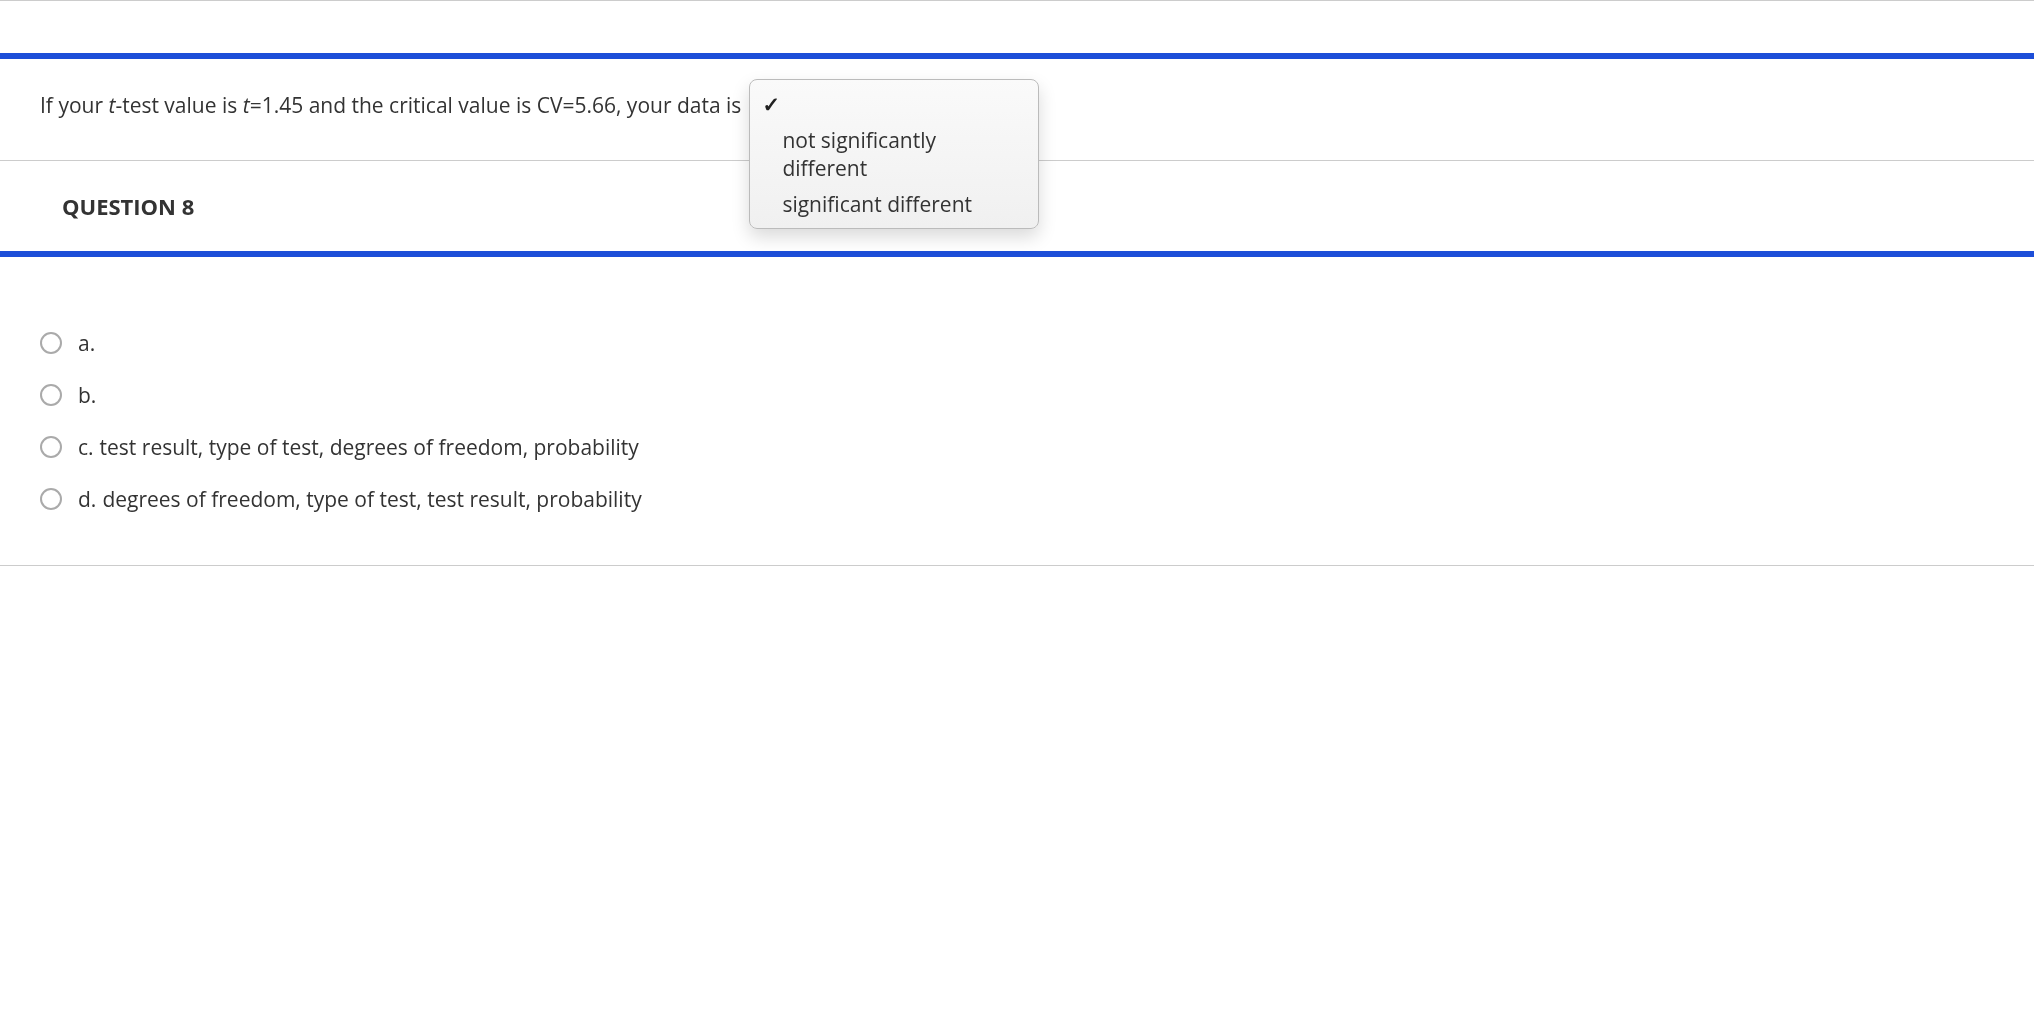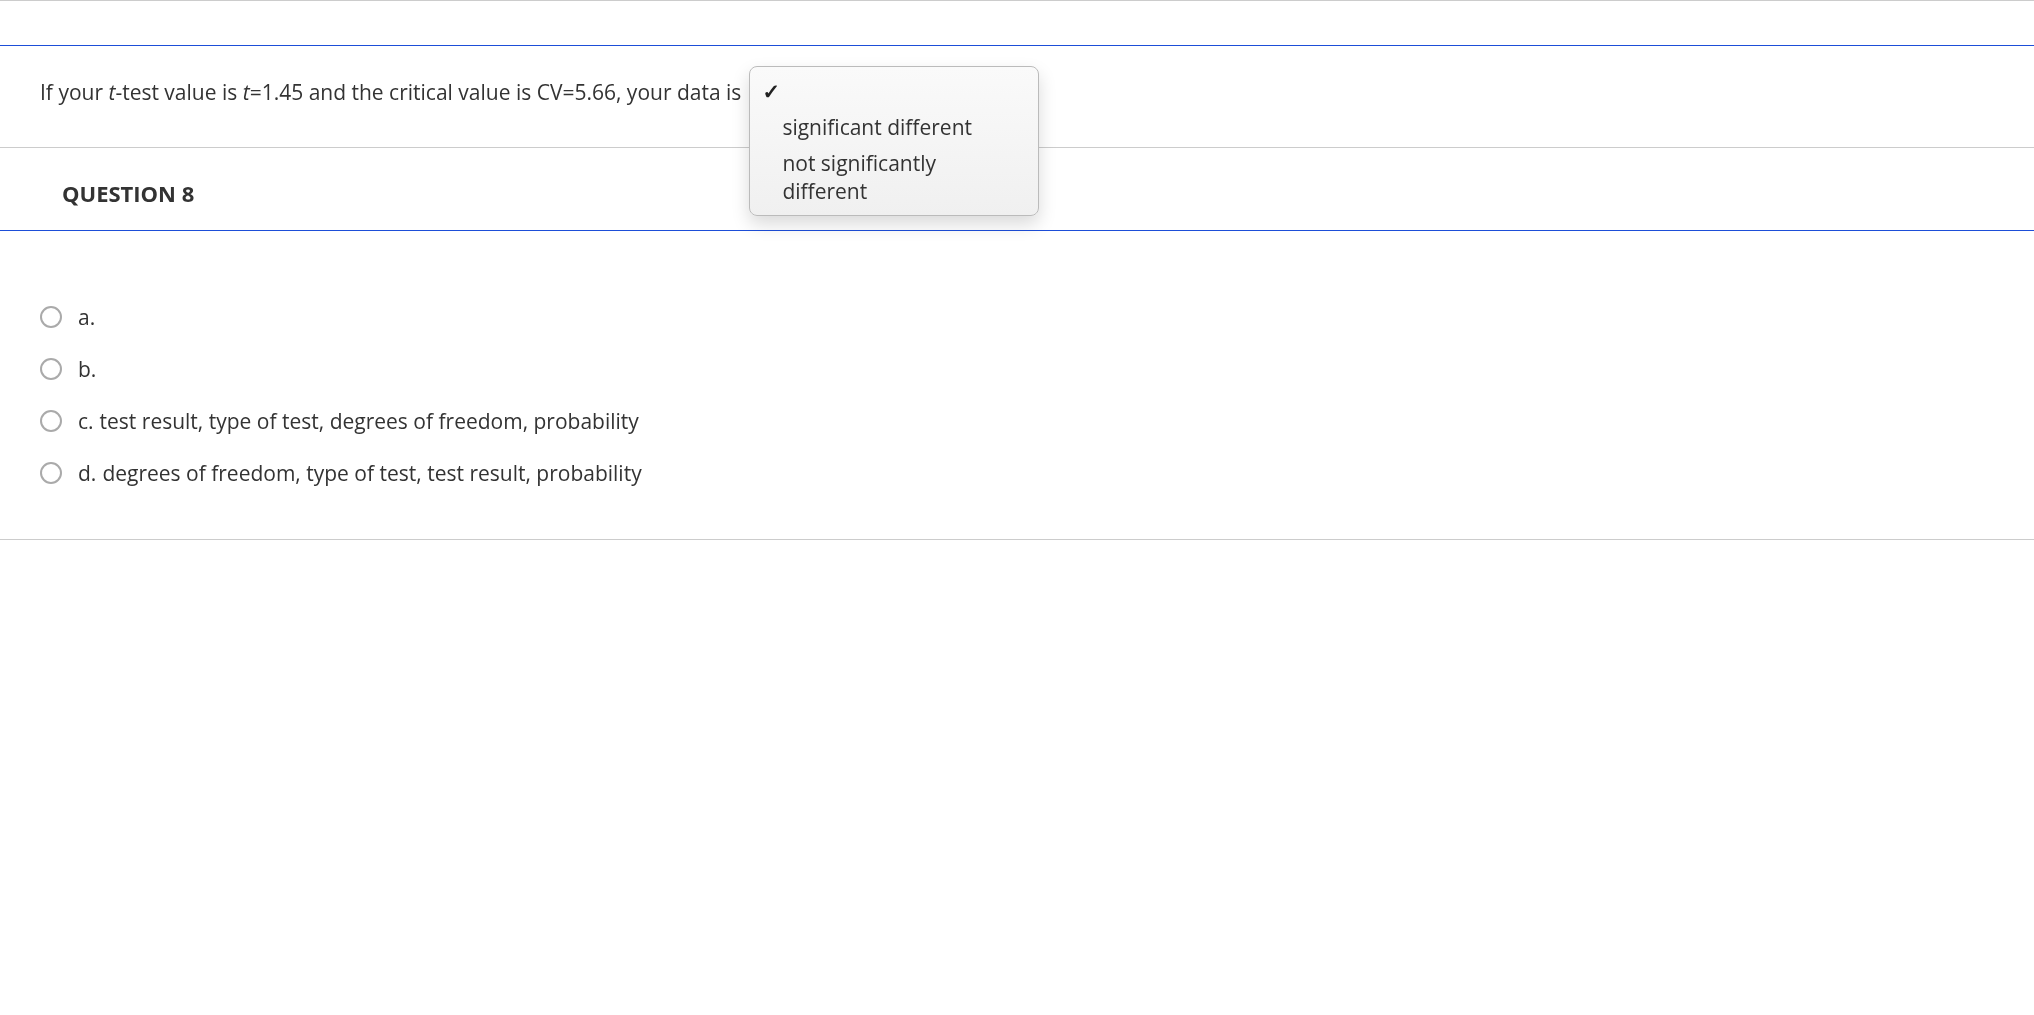--- a/index.html
+++ b/index.html
@@ -24,22 +24,22 @@
   }
   .question-header {
     font-weight: 700;
     font-size: 22px;
     color: #333;
     padding-left: 62px;
     padding-bottom: 8px;
   }
   .question-body {
     padding: 30px 40px 0 40px;
-    border-top: 1px solid #1d4ed8;
-    margin-top: 14px;
+    border-top: 6px solid #1d4ed8;
+    margin-top: 22px;
   }
   .question-body.no-border {
     border-top: none;
     margin-top: 0;
     padding-top: 20px;
   }
   .q-text {
     font-size: 21px;
     color: #333;
     line-height: 1.4;
@@ -152,24 +152,24 @@
       </span>
       <span style="width:8px;"></span>
       <span class="dropdown-wrap">
         <div class="dropdown-box">
           <div class="dropdown-row check-row">
             <span class="check-mark">✓</span>
             <span></span>
           </div>
           <div class="dropdown-options">
             <div class="dropdown-row">
-              <span>significant different</span>
+              <span>not significantly different</span>
             </div>
             <div class="dropdown-row">
-              <span>not significantly different</span>
+              <span>significant different</span>
             </div>
           </div>
         </div>
       </span>
     </div>
   </div>
 </div>
 
 <div class="question-block">
   <div class="question-header">QUESTION 8</div>

